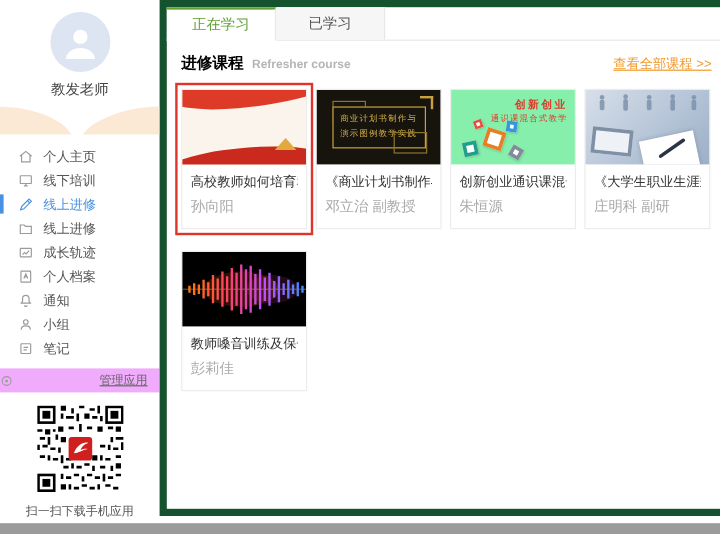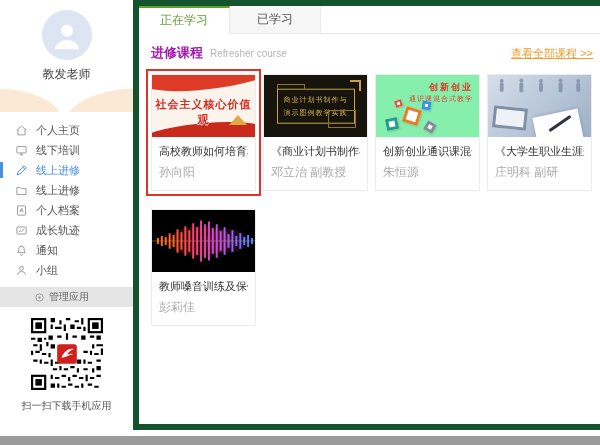--- a/index.html
+++ b/index.html
@@ -24,41 +24,41 @@
   .wave2 { width:105px; height:46px; right:-38px; bottom:-24px; transform:rotate(-9deg); }
 
   .menu { list-style:none; margin:8px 0 0; padding:0; }
   .menu li { height:20px; display:flex; align-items:center; gap:8px; padding-left:15px;
              font-size:11px; color:#555; cursor:pointer; position:relative; }
   .menu li.active { color:#4a90e2; }
   .menu li.active::before { content:""; position:absolute; left:0; top:2px; bottom:2px; width:3px; background:#4a90e2; }
   .mi { width:13px; height:13px; color:#9a9a9a; flex:none; display:block; }
   .menu li.active .mi { color:#4a90e2; }
 
-  .manage { margin-top:7px; height:20px; background:#e5e5e5; display:flex; align-items:center;
-            justify-content:center; padding-right:10px; gap:4px; font-size:10px; color:#666; cursor:pointer; }
+  .manage { margin-top:7px; height:20px; background:#f0abfc; display:flex; align-items:center;
+            justify-content:space-between; padding-right:10px; gap:4px; font-size:10px; color:#666; cursor:pointer;text-decoration:underline; }
   .manage .mi { width:11px; height:11px; }
 
   .qrwrap { margin-top:11px; text-align:center; }
   .qr { width:72px; height:72px; display:block; margin:0 auto; }
   .qrcaption { margin-top:9px; font-size:10px; color:#555; }
 
   
   .main { flex:1; border:6px solid #14532d; margin:0 3px 6px 0; background:#fff;
           display:flex; flex-direction:column; }
   .tabs { display:flex; height:28px; border-bottom:1px solid #e8e8e8; }
   .tab { width:91px; display:flex; align-items:center; justify-content:center;
          font-size:12px; color:#555; cursor:pointer; }
   .tab.active { color:#5fa131; background:#fff; border-top:2px solid #5fa131;
                 border-right:1px solid #e8e8e8; margin-bottom:-1px; border-bottom:1px solid #fff; }
   .tab.idle { background:#f6f6f6; border-right:1px solid #e8e8e8; }
 
   .section-head { display:flex; align-items:baseline; padding:10px 11px 8px 12px; }
-  .sec-title { font-size:13px; font-weight:bold; color:#a21caf;text-align:center; }
-  .sec-sub { font-size:10px; color:#b5b5b5; margin-left:7px; }
+  .sec-title { font-size:13px; font-weight:bold; color:#000000;text-align:center; }
+  .sec-sub { font-size:10px; color:#b5b5b5; margin-left:7px;font-weight:bold; }
   .viewall { margin-left:auto; font-size:11px; color:#f39a2b; text-decoration:underline; cursor:pointer; }
 
   .cards { padding:4px 12px 0; display:grid; grid-template-columns:repeat(4,105px); gap:18px 7px; }
   .card { border:1px solid #ececec; background:#fff; cursor:pointer; }
   .card.highlighted { outline:2px solid #e0332c; outline-offset:3px; }
   .thumb { height:62px; position:relative; overflow:hidden; }
   .cbody { padding:7px 7px 9px; }
   .ctitle { font-size:11px; color:#333; white-space:nowrap; overflow:hidden; }
   .cauthor { font-size:12px; color:#aaa; margin-top:5px; white-space:nowrap; overflow:hidden; }
 
@@ -153,45 +153,52 @@
         <span>线上进修</span>
       </li>
       <li>
         <svg class="mi" viewBox="0 0 24 24" fill="none" stroke="currentColor" stroke-width="1.8">
             <path d="M3.5 6.5h6l2 2h9v11h-17z"></path>
           </svg>
         <span>线上进修</span>
       </li>
       <li>
         <svg class="mi" viewBox="0 0 24 24" fill="none" stroke="currentColor" stroke-width="1.8">
+            <rect x="3.5" y="5.5" width="17" height="13" rx="1"></rect>
+            <path d="M7 15l3-3 2.5 2L17 9"></path>
+          </svg>
+        <span>成长轨迹</span>
+      </li>
+      <li>
+        <svg class="mi" viewBox="0 0 24 24" fill="none" stroke="currentColor" stroke-width="1.8">
             <rect x="4.5" y="3.5" width="15" height="17" rx="1"></rect>
             <path d="M9 15l3-7 3 7M10 12.5h4"></path>
           </svg>
         <span>个人档案</span>
       </li>
       <li>
         <svg class="mi" viewBox="0 0 24 24" fill="none" stroke="currentColor" stroke-width="1.8">
-            <rect x="3.5" y="5.5" width="17" height="13" rx="1"></rect>
-            <path d="M7 15l3-3 2.5 2L17 9"></path>
-          </svg>
-        <span>成长轨迹</span>
-      </li>
-      <li>
-        <svg class="mi" viewBox="0 0 24 24" fill="none" stroke="currentColor" stroke-width="1.8">
             <path d="M12 4a5 5 0 0 1 5 5v4l2 3H5l2-3V9a5 5 0 0 1 5-5z"></path>
             <path d="M10 19a2 2 0 0 0 4 0"></path>
           </svg>
         <span>通知</span>
       </li>
       <li>
         <svg class="mi" viewBox="0 0 24 24" fill="none" stroke="currentColor" stroke-width="1.8">
             <circle cx="12" cy="8" r="3.5"></circle>
             <path d="M5 20c0-4 3-6 7-6s7 2 7 6"></path>
           </svg>
         <span>小组</span>
+      </li>
+      <li>
+        <svg class="mi" viewBox="0 0 24 24" fill="none" stroke="currentColor" stroke-width="1.8">
+            <rect x="4.5" y="4.5" width="15" height="15" rx="1"></rect>
+            <path d="M8.5 10h7M8.5 14h5"></path>
+          </svg>
+        <span>笔记</span>
       </li>
     </ul>
 
     <div class="manage">
       <svg class="mi" viewBox="0 0 24 24" fill="none" stroke="currentColor" stroke-width="2">
           <circle cx="12" cy="12" r="8"></circle>
           <circle cx="12" cy="12" r="2.5" fill="currentColor" stroke="none"></circle>
         </svg>
       <span>管理应用</span>
     </div>
@@ -234,21 +241,20 @@
       <span class="viewall">查看全部课程 &gt;&gt;</span>
     </div>
 
     <div class="cards">
 
       <div class="card highlighted">
         <div class="thumb t-red">
           <div class="band-top"></div>
           <div class="band-bot"></div>
           <div class="gold-roof"></div>
-          <div class="slogan">社会主义核心价值观</div>
         </div>
         <div class="cbody">
           <div class="ctitle">高校教师如何培育和践行...</div>
           <div class="cauthor">孙向阳</div>
         </div>
       </div>
 
       <div class="card">
         <div class="thumb t-gold">
           <div class="corner"></div>

